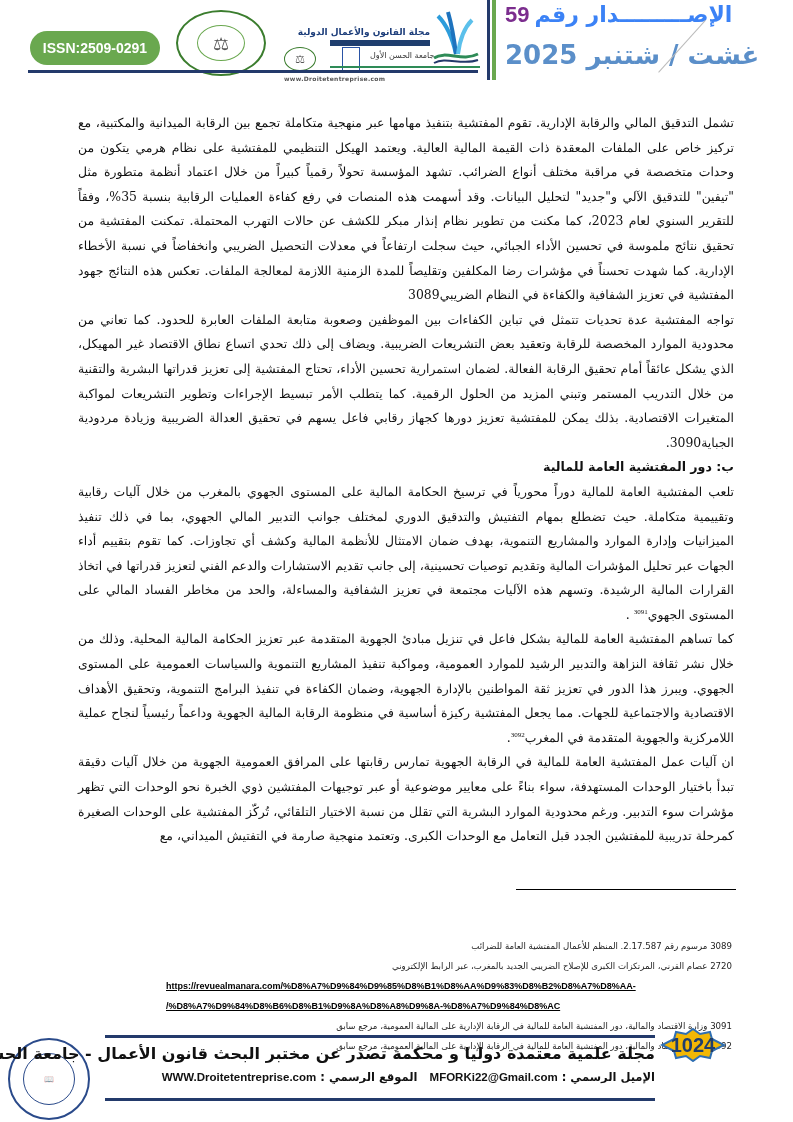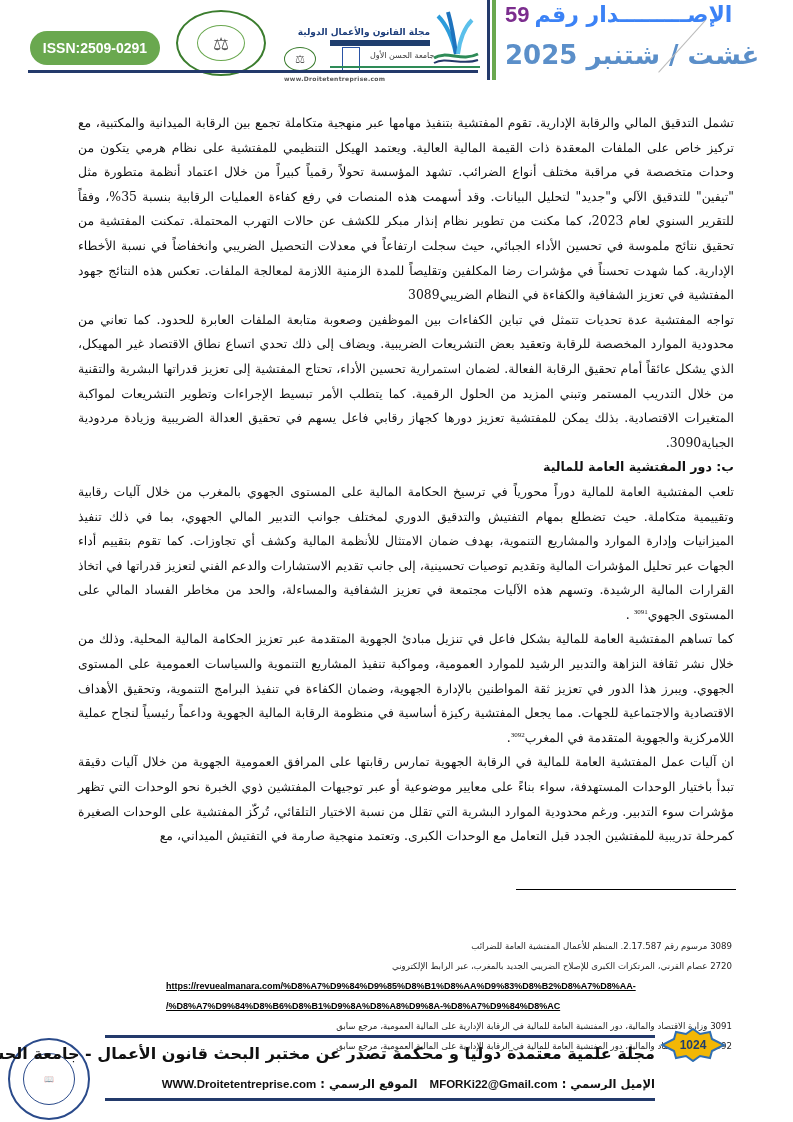--- a/index.html
+++ b/index.html
@@ -37,24 +37,24 @@
   
   .fn-rule { position:absolute; left:516px; top:889px; width:220px; height:1px; background:#000; }
   .footnotes { position:absolute; left:166px; top:893px; width:566px; direction:rtl; font-family:"DejaVu Sans", sans-serif; font-size:8.6px; line-height:20px; color:#222;margin-top:43px; }
   .footnotes .fn { white-space:nowrap; text-align:right; }
   .footnotes .link { direction:ltr; text-align:left; color:#000; font-weight:bold; text-decoration:underline; font-family:"Liberation Sans", sans-serif; font-size:9px; white-space:nowrap; }
 
   
   .footer-rule-top { position:absolute; left:105px; top:1035px; width:550px; height:3px; background:#233a6b; }
   .footer-rule-bot { position:absolute; left:105px; top:1098px; width:550px; height:3px; background:#233a6b; }
   .footer-line1 { position:absolute; left:105px; top:1044px; width:550px; direction:rtl; text-align:right; font-family:"DejaVu Sans", sans-serif; font-size:16px; font-weight:bold; color:#111; white-space:nowrap; }
-  .footer-line2 { position:absolute; left:105px; top:1070px; width:550px; direction:rtl; text-align:right; font-family:"DejaVu Sans", sans-serif; font-size:11.5px; font-weight:bold; color:#111; white-space:nowrap;margin-top:7px; }
+  .footer-line2 { position:absolute; left:105px; top:1070px; width:550px; direction:rtl; text-align:right; font-family:"DejaVu Sans", sans-serif; font-size:11.5px; font-weight:bold; color:#111; white-space:nowrap; }
   .footer-line2 .ltr { direction:ltr; unicode-bidi:embed; font-family:"Liberation Sans", sans-serif; }
   .page-badge { position:absolute; left:660px; top:1028px; width:66px; height:34px; }
-  .page-badge .num { position:absolute; left:0; top:0; width:66px; height:34px; display:flex; align-items:center; justify-content:center; font-family:"Liberation Sans", sans-serif; font-weight:bold; font-size:12px; color:#1f3e6e; }
+  .page-badge .num { position:absolute; left:0; top:0; width:66px; height:34px; display:flex; align-items:center; justify-content:center; font-family:"Liberation Sans", sans-serif; font-weight:bold; font-size:20px; color:#1f3e6e; }
   .editor-seal { position:absolute; left:8px; top:1038px; width:82px; height:82px; border-radius:50%; border:2px solid #2a4a8a; box-sizing:border-box; display:flex; align-items:center; justify-content:center; }
   .editor-seal .in { width:50px; height:50px; border-radius:50%; border:1px solid #2a4a8a; display:flex; align-items:center; justify-content:center; font-size:8px; color:#2a4a8a; }
 </style>
 </head>
 <body>
 
 <div class="header">
   <div class="issn">ISSN:2509-0291</div>
 
   <div class="lab-seal">

